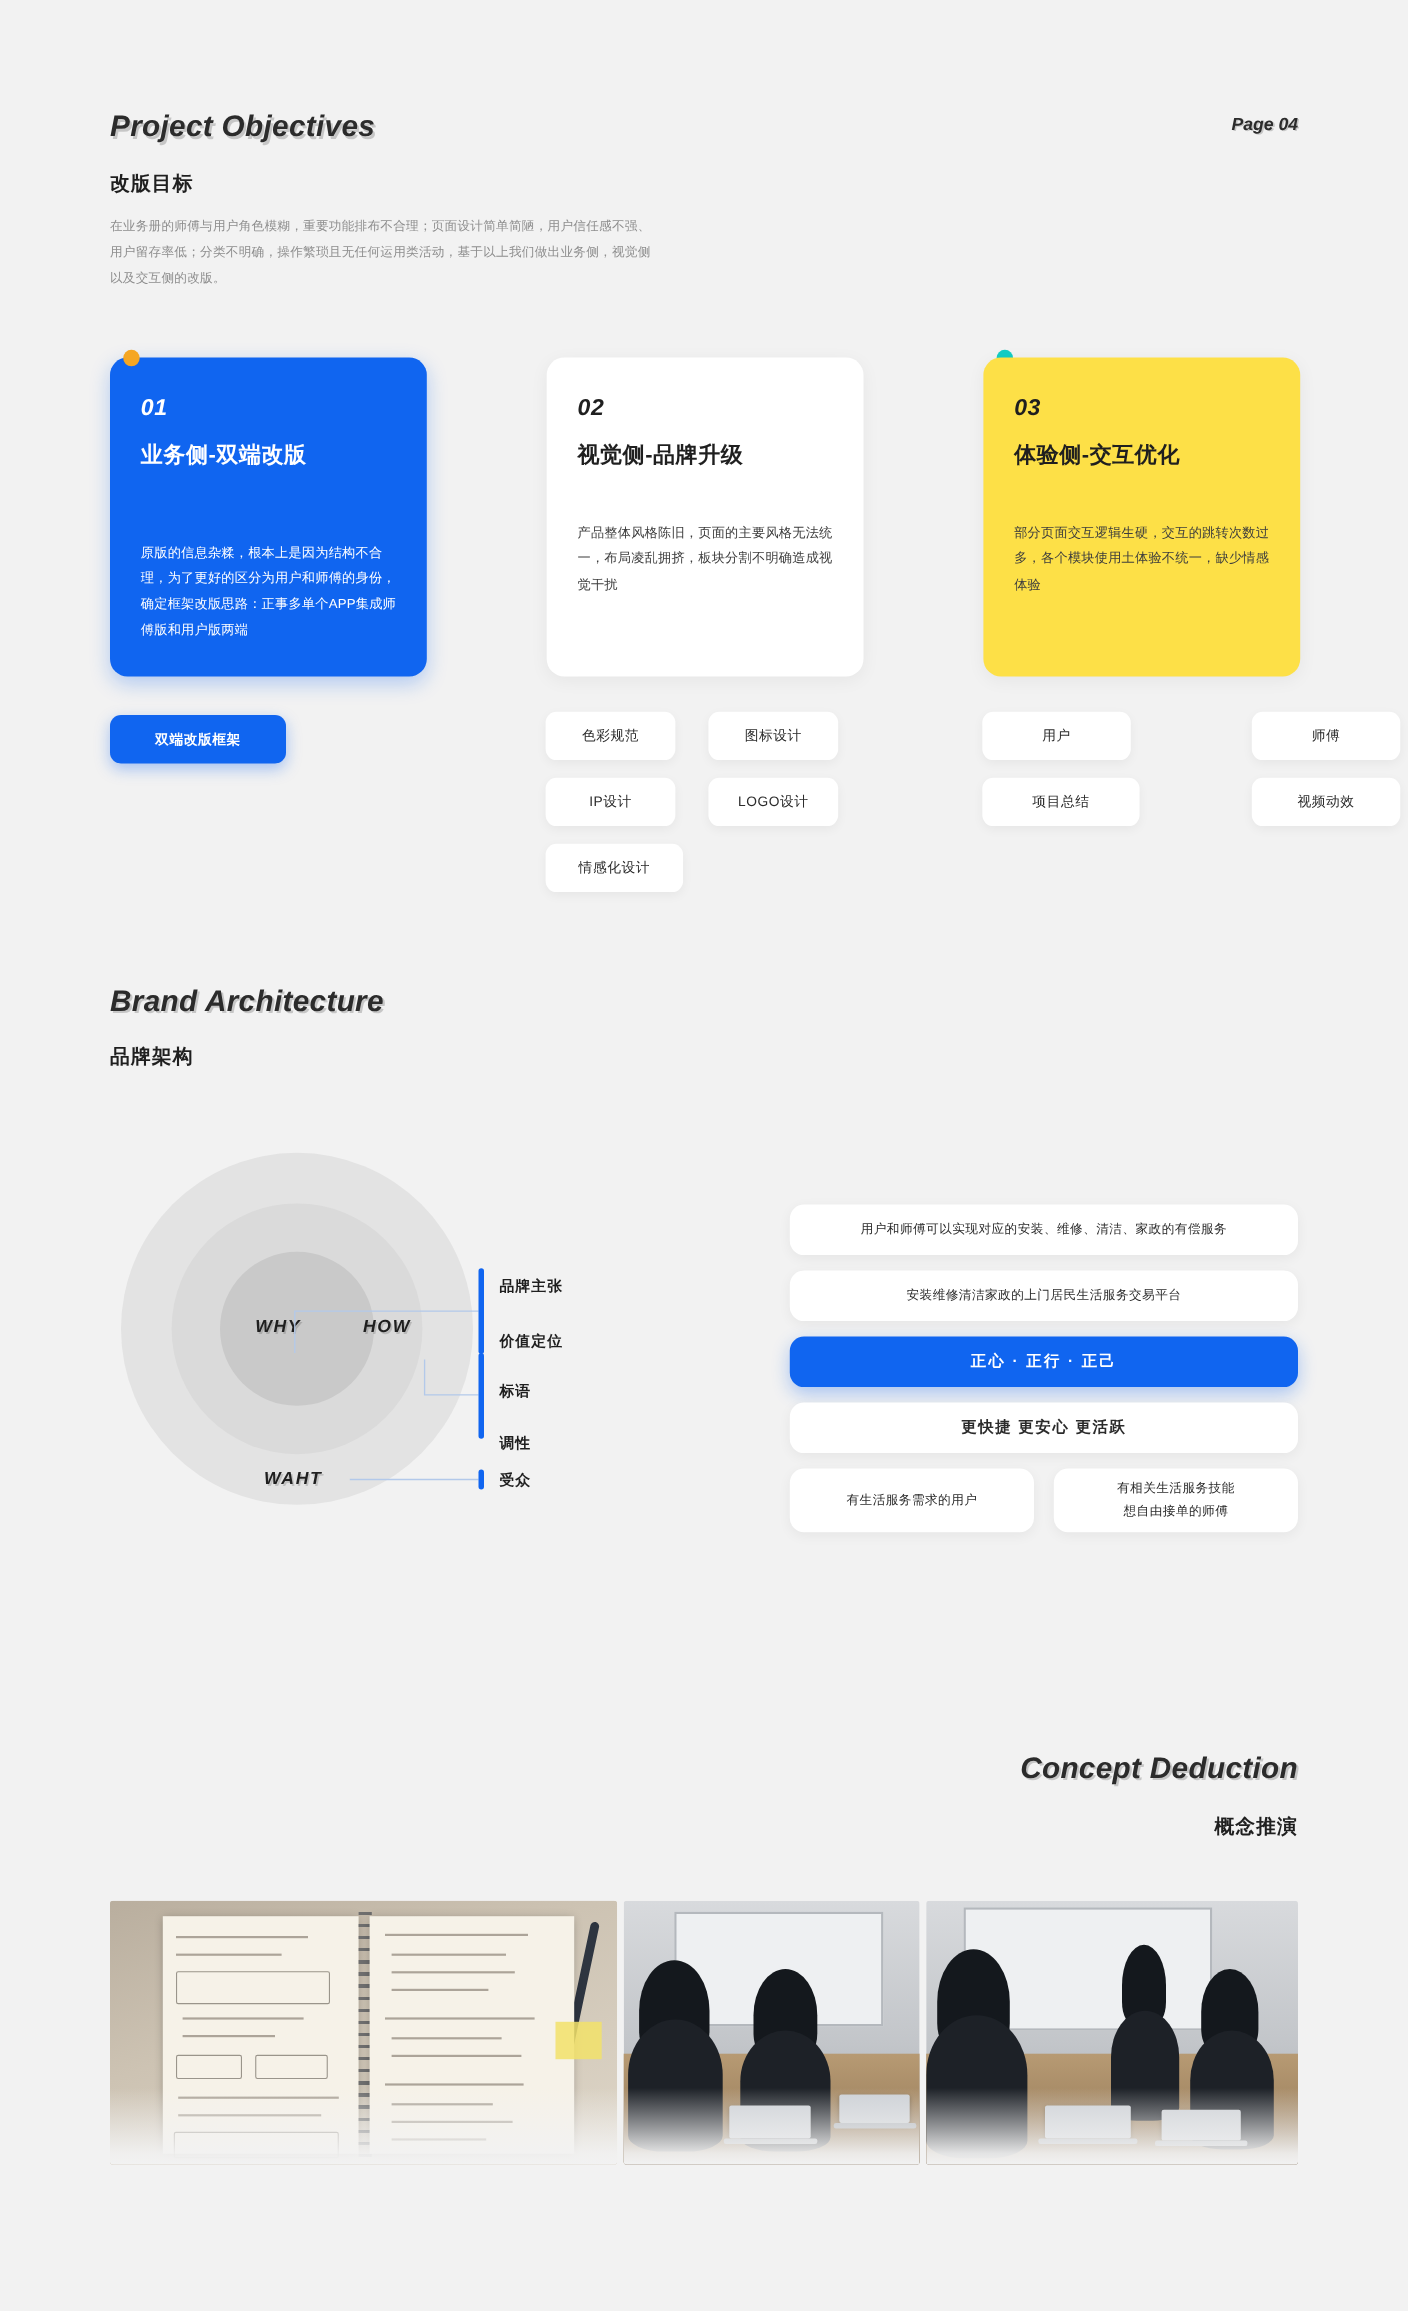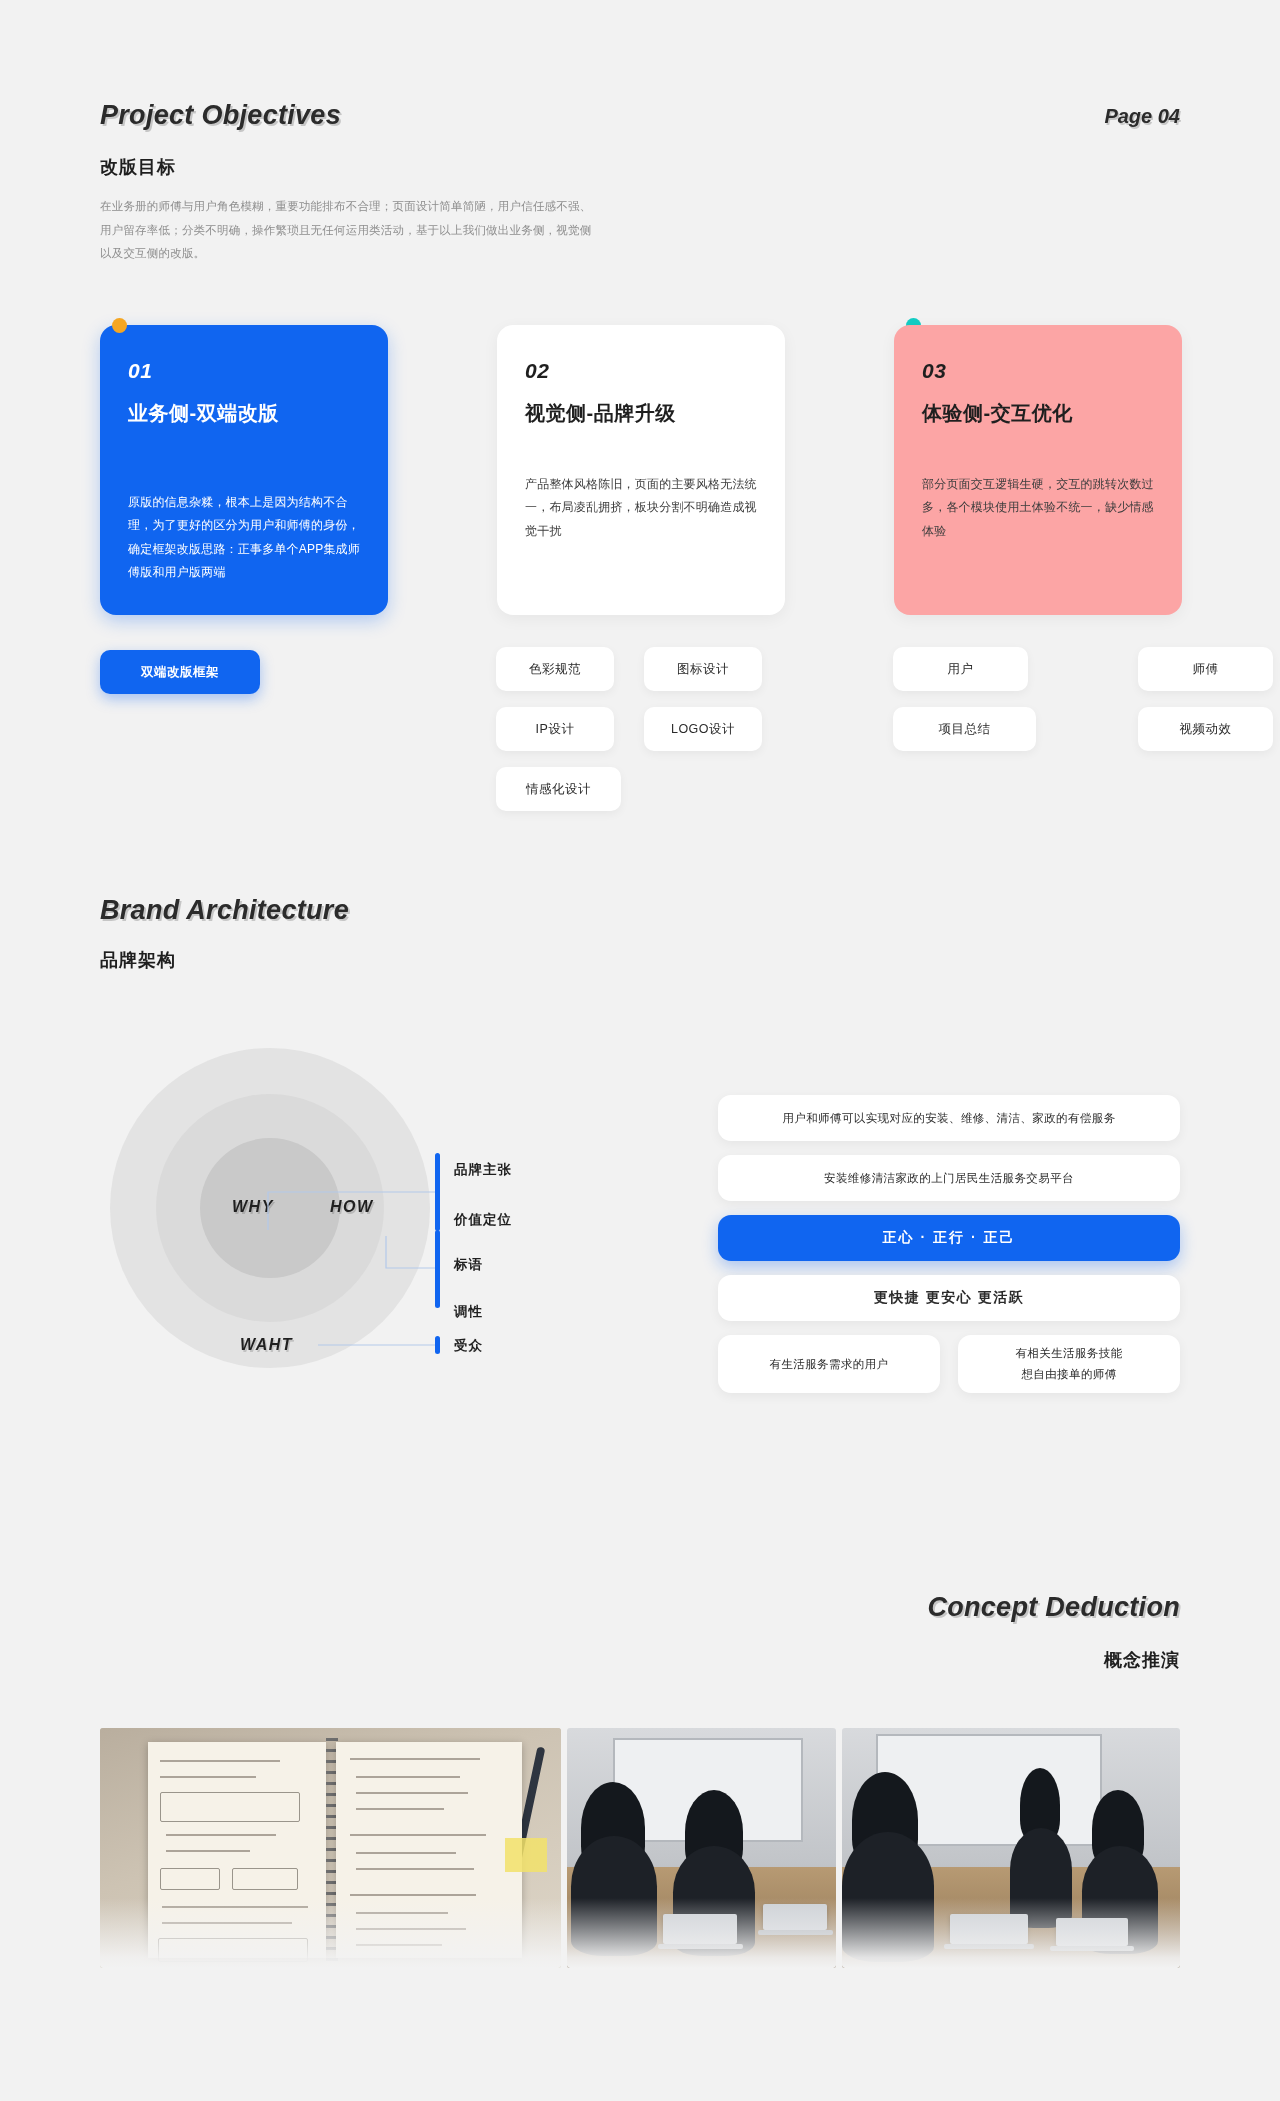--- a/index.html
+++ b/index.html
@@ -21,21 +21,21 @@
     letter-spacing: 0.3px;
     text-shadow: 2px 2px 0 rgba(0,0,0,0.18);
   }
   .cn-title {
     font-size: 18px;
     font-weight: 700;
     color: #1f1f1f;
     letter-spacing: 1px;
   }
   .page-num {
-    font-size: 20px;
+    font-size: 16px;
     font-weight: 900;
     font-style: italic;
     color: #2b2b2b;
     text-shadow: 1.5px 1.5px 0 rgba(0,0,0,0.18);
   }
 
   
   #sec-objectives { position: absolute; left: 0; top: 0; width: 1280px; }
   #obj-head { position: absolute; left: 100px; top: 100px; }
   #obj-page { position: absolute; right: 100px; top: 105px; }
@@ -46,21 +46,21 @@
   }
 
   .cards { position: absolute; left: 100px; top: 325px; width: 1085px; }
 
   .card {
     position: absolute; top: 0; width: 288px; height: 290px;
     border-radius: 16px; padding: 34px 28px 0 28px;
   }
   .card.c1 { left: 0;   background: #1065f0; box-shadow: 0 6px 18px rgba(16,101,240,0.28); }
   .card.c2 { left: 397px; background: #ffffff; box-shadow: 0 4px 16px rgba(0,0,0,0.05); }
-  .card.c3 { left: 794px; background: #fca5a5; box-shadow: 0 4px 16px rgba(0,0,0,0.05); }
+  .card.c3 { left: 794px; background: #fde047; box-shadow: 0 4px 16px rgba(0,0,0,0.05); }
 
   .card-num {
     font-size: 21px; font-weight: 900; font-style: italic; letter-spacing: 0.5px;
   }
   .card-title { font-size: 20px; font-weight: 700; margin-top: 17px; letter-spacing: 0.5px; }
   .card-body { font-size: 12px; line-height: 1.95; margin-top: 64px; letter-spacing: 0.2px; }
   .card.c1 .card-num, .card.c1 .card-title, .card.c1 .card-body { color: #ffffff; }
   .card.c2 .card-num, .card.c3 .card-num { color: #1f1f1f; }
   .card.c2 .card-title, .card.c3 .card-title { color: #1f1f1f; }
   .card.c2 .card-body, .card.c3 .card-body { color: #3d3d3d; margin-top: 46px; }

